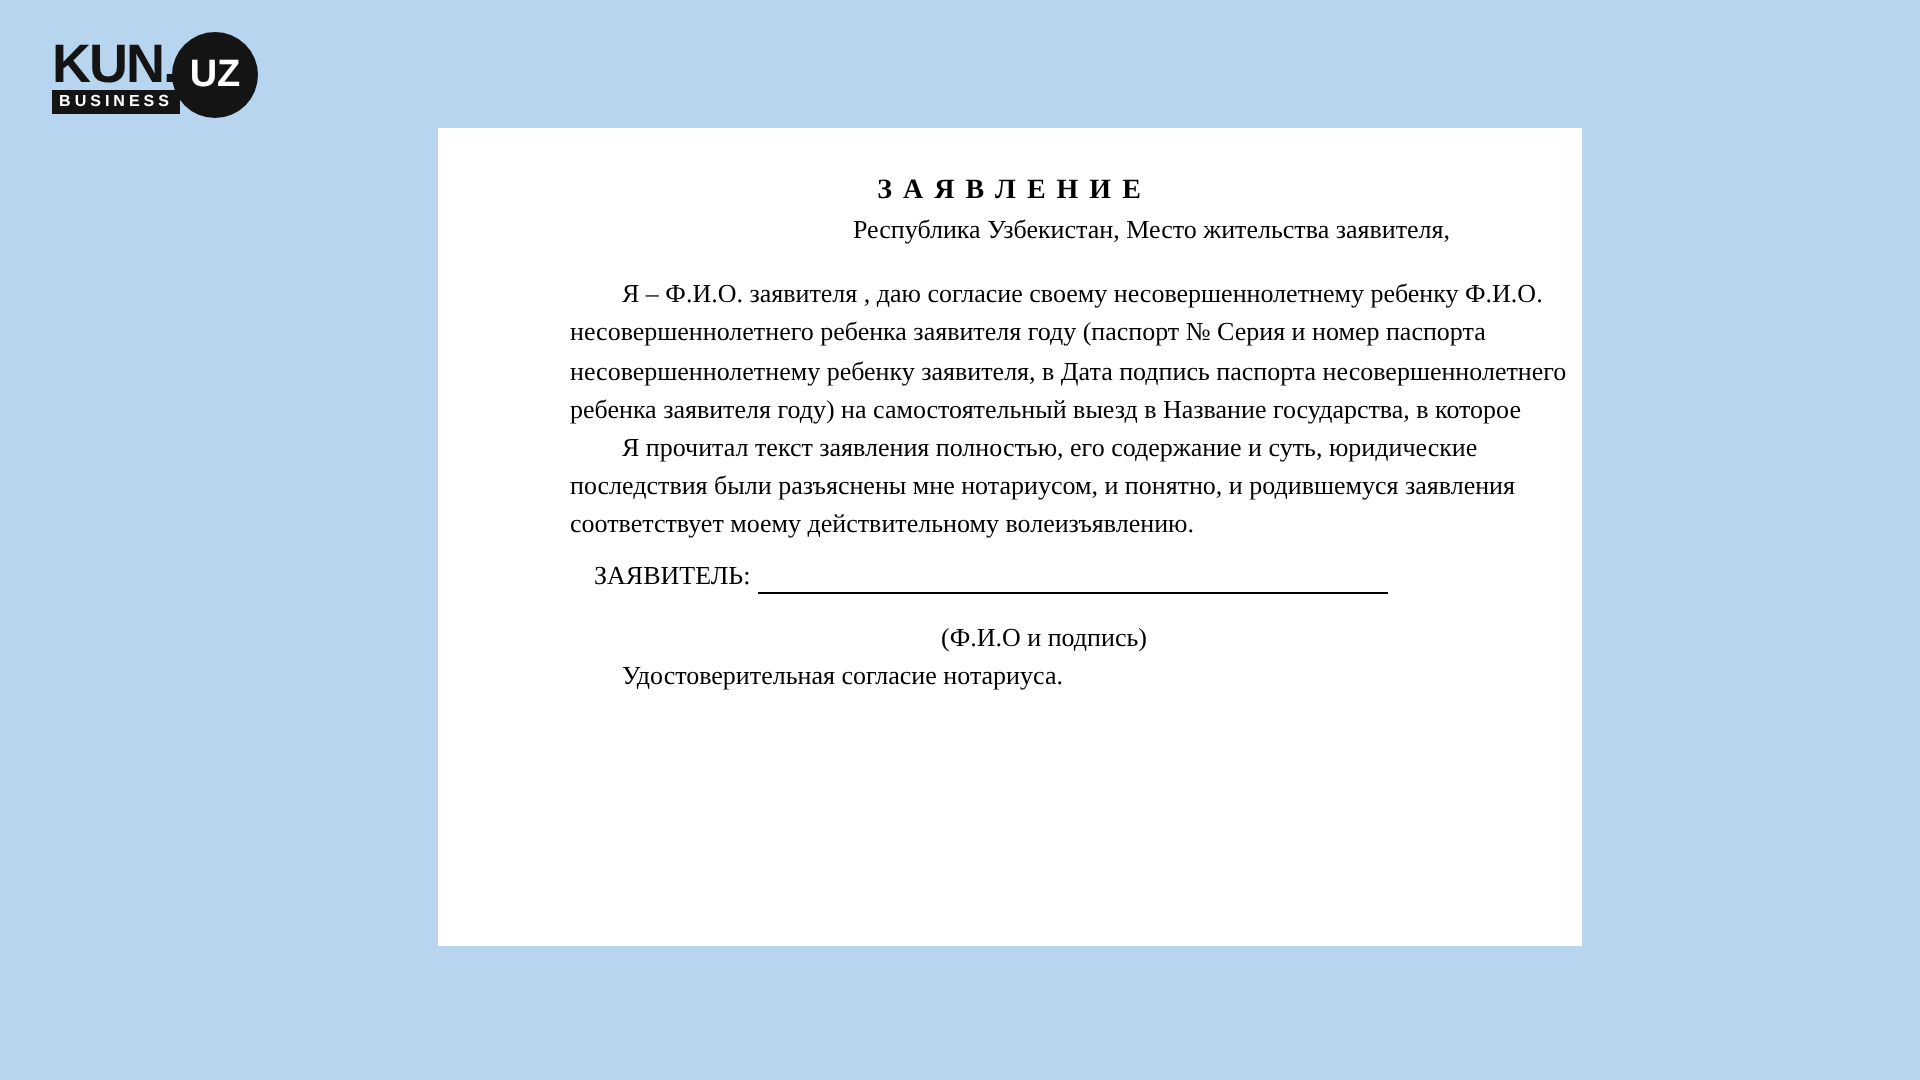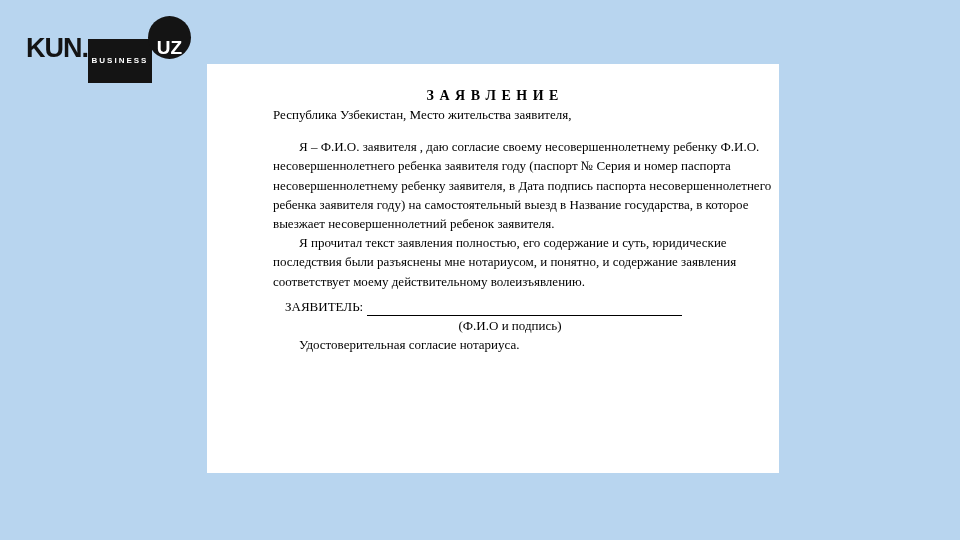--- a/index.html
+++ b/index.html
@@ -14,84 +14,84 @@
   
   .logo {
     position: absolute;
     left: 26px;
     top: 14px;
     display: flex;
     align-items: flex-start;
   }
   .logo-left {
     display: flex;
-    flex-direction: row;
-    margin-top: 23px;
+    flex-direction: column;
+    margin-top: 7px;
   }
   .logo-kun {
     font-family: "Liberation Sans", sans-serif;
     font-weight: bold;
     font-size: 27px;
     line-height: 22px;
     letter-spacing: -1px;
     color: #141414;
   }
   .logo-business {
     margin-top: 2px;
     background: #141414;
     color: #ffffff;
     font-family: "Liberation Sans", sans-serif;
     font-weight: bold;
     font-size: 8px;
     letter-spacing: 2px;
     line-height: 12px;
     text-align: center;
-    padding: 16px 3px;
+    padding: 0 3px;
     width: 58px;
   }
   .logo-circle {
     width: 43px;
     height: 43px;
     margin-left: -4px;
     margin-top: 2px;
     border-radius: 50%;
     background: #141414;
     color: #ffffff;
     display: flex;
-    align-items: flex-end;
+    align-items: center;
     justify-content: center;
     font-family: "Liberation Sans", sans-serif;
     font-weight: bold;
     font-size: 19px;
     letter-spacing: 0px;
   }
   
   .page {
     position: absolute;
-    left: 207px;
+    left: 219px;
     top: 64px;
     width: 572px;
     height: 409px;
     background: #ffffff;
     box-sizing: border-box;
     padding: 22px 40px 0 66px;
     color: #000000;
     font-size: 13px;
     line-height: 19.2px;
   }
   .doc-title {
     text-align: center;
     font-weight: bold;
     font-size: 14px;
     line-height: 19px;
     letter-spacing: 1px;
     margin-right: 26px;
   }
   .doc-subtitle {
-    text-align: left;
+    text-align: right;
     line-height: 19.2px;
     margin-right: 26px;
   }
   .doc-body {
     margin-top: 13px;
   }
   .par-line {
     white-space: nowrap;
     line-height: 19.2px;
   }
@@ -113,20 +113,21 @@
   .sig-line {
     flex: 1;
     border-bottom: 1px solid #000000;
     height: 15px;
   }
   .sig-caption {
     margin-left: 57px;
     width: 360px;
     text-align: center;
     line-height: 19.2px;
+    margin-top: 12px;
   }
   .notary-line {
     margin-left: 26px;
     line-height: 19.2px;
   }
 </style>
 </head>
 <body>
 
 <div class="logo">
@@ -142,25 +143,24 @@
 <div class="page">
   <div class="doc-title">З А Я В Л Е Н И Е</div>
   <div class="doc-subtitle">Республика Узбекистан, Место жительства заявителя,</div>
 
   <div class="doc-body">
     <div class="par">
         <div class="par-line">Я – Ф.И.О. заявителя , даю согласие своему несовершеннолетнему ребенку Ф.И.О.</div>
         <div class="par-line">несовершеннолетнего ребенка заявителя году (паспорт № Серия и номер паспорта</div>
         <div class="par-line">несовершеннолетнему ребенку заявителя, в Дата подпись паспорта несовершеннолетнего</div>
         <div class="par-line">ребенка заявителя году) на самостоятельный выезд в Название государства, в которое</div>
-        <div class="par-line">выезжает несовершеннолетний ребенок заявителя.</div>
       </div>
     <div class="par">
         <div class="par-line">Я прочитал текст заявления полностью, его содержание и суть, юридические</div>
-        <div class="par-line">последствия были разъяснены мне нотариусом, и понятно, и содержание заявления</div>
+        <div class="par-line">последствия были разъяснены мне нотариусом, и понятно, и родившемуся заявления</div>
         <div class="par-line">соответствует моему действительному волеизъявлению.</div>
       </div>
 
     <div class="sig-row">
       <span class="sig-label">ЗАЯВИТЕЛЬ:</span>
       <span class="sig-line"></span>
     </div>
     <div class="sig-caption">(Ф.И.О и подпись)</div>
     <div class="notary-line">Удостоверительная согласие нотариуса.</div>
   </div>

